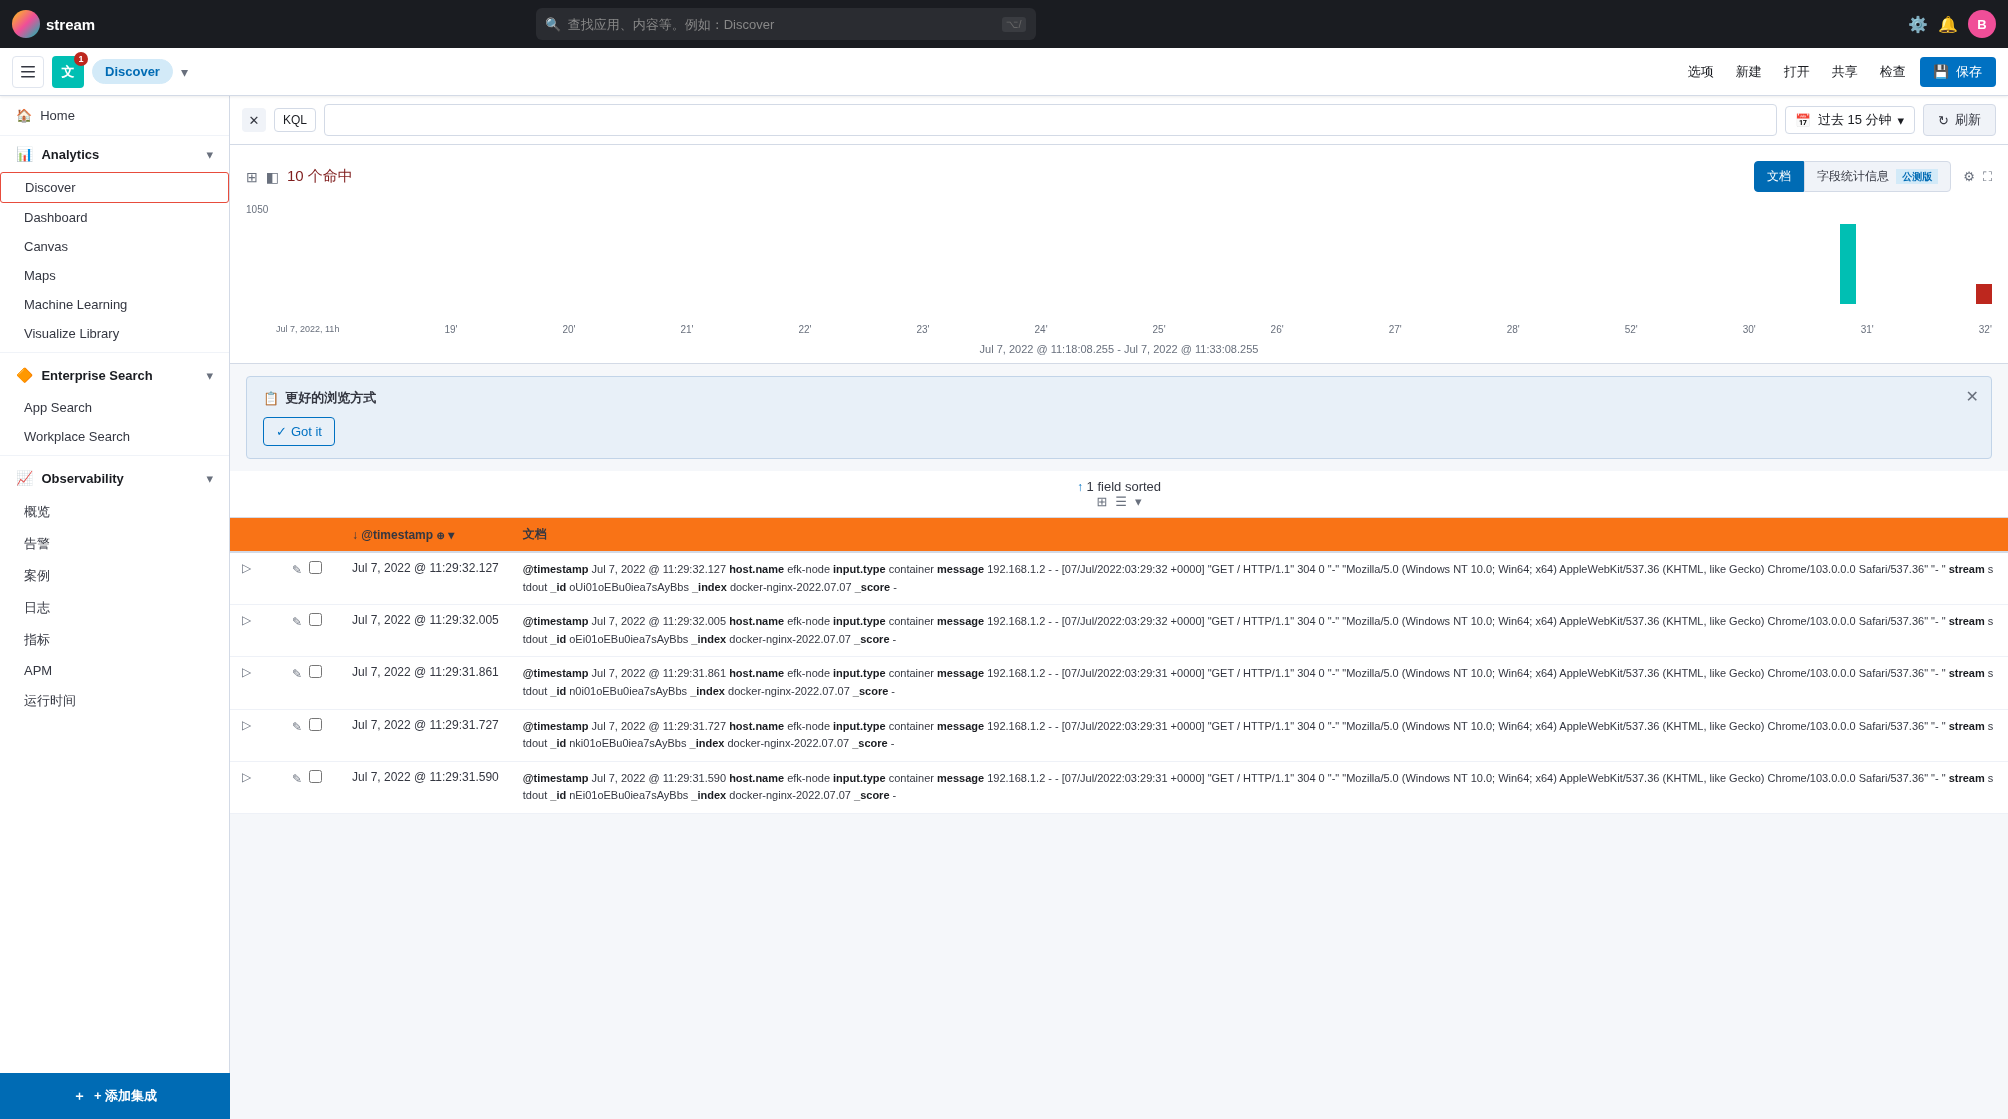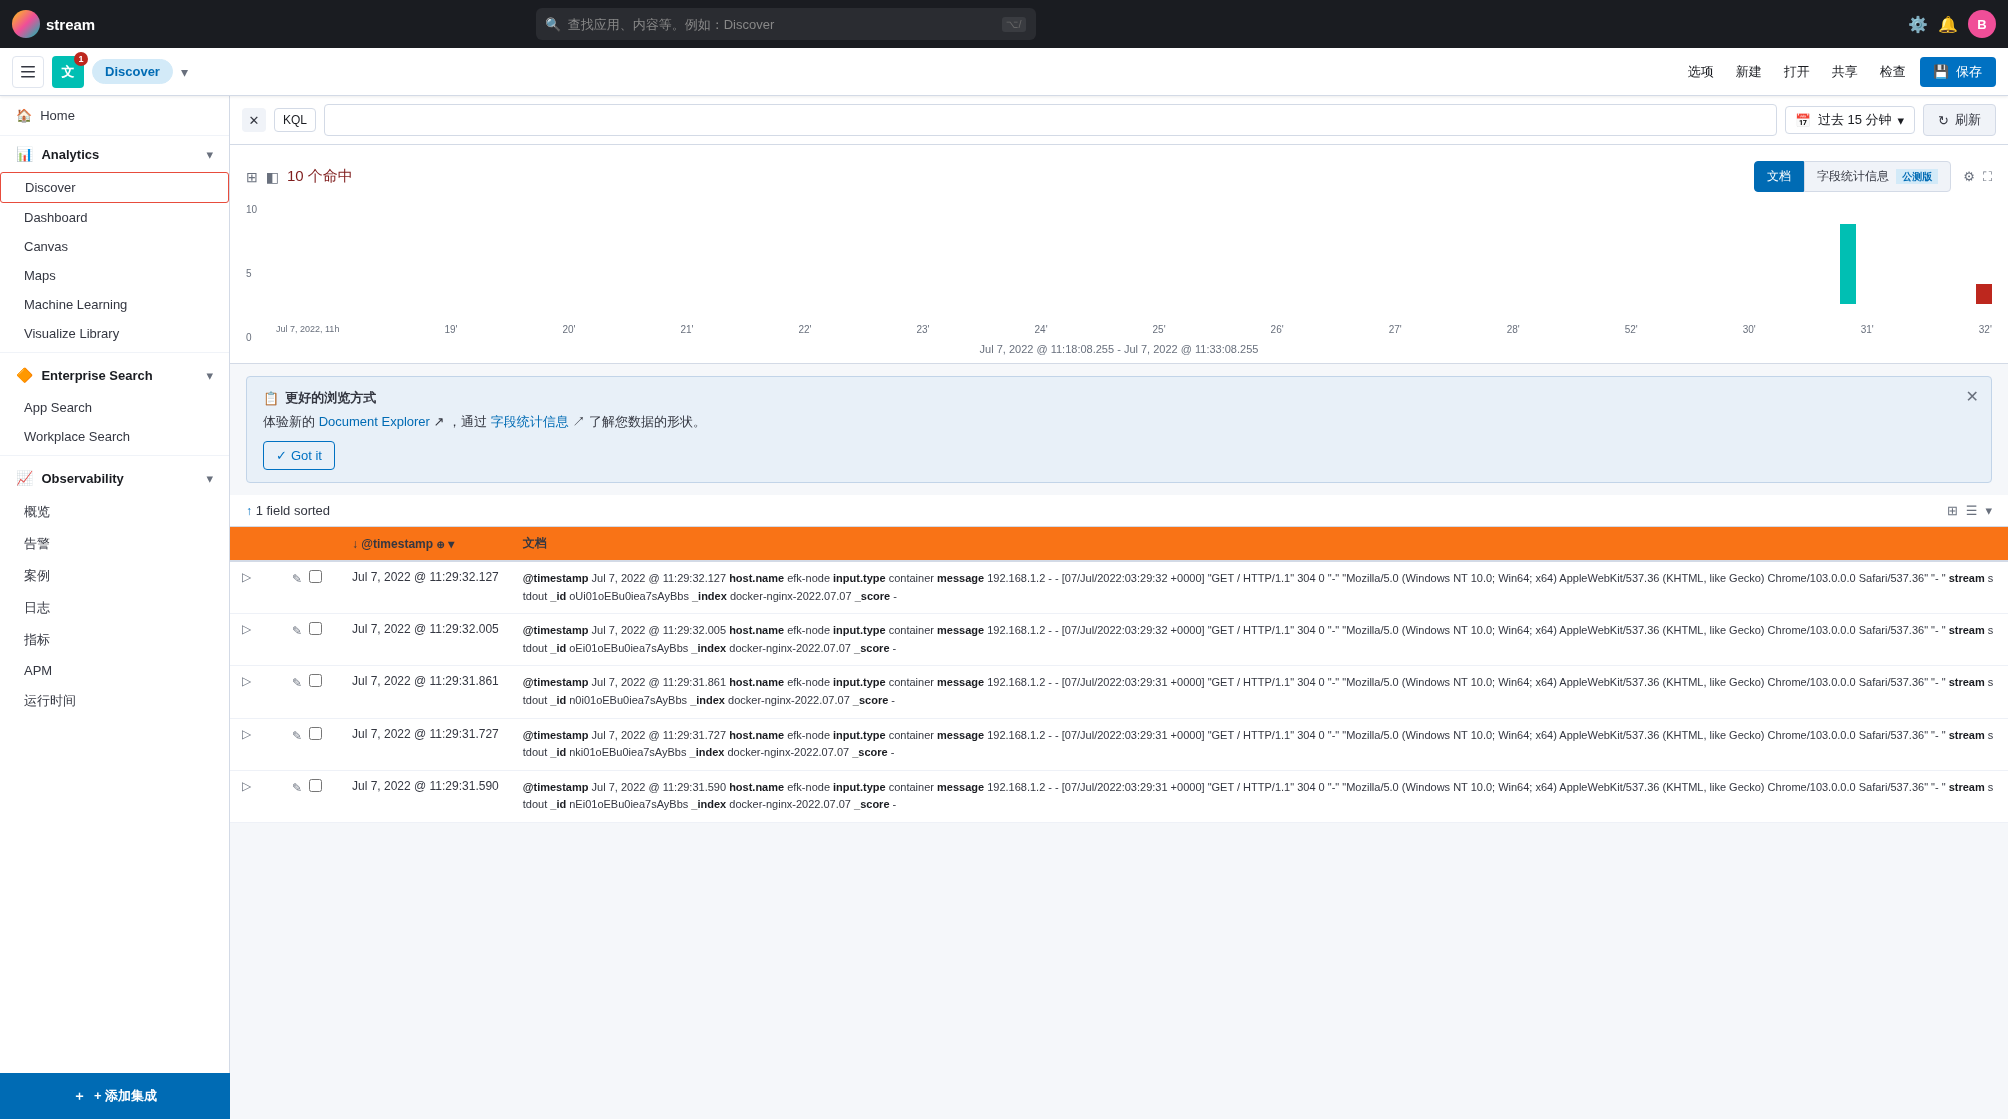--- a/index.html
+++ b/index.html
@@ -73,35 +73,35 @@
     .view-tab.active { background: #006bb4; color: #fff; border-color: #006bb4; }
     .view-tab:first-child { border-radius: 4px 0 0 4px; }
     .view-tab:last-child { border-radius: 0 4px 4px 0; }
     .beta-badge { background: #d3eaf8; color: #006bb4; border-radius: 0; padding: 2px 6px; font-size: 10px; font-weight: 600; }
     .chart-icons { display: flex; gap: 8px; color: #69707d; cursor: pointer; }
 
     
     .histogram { height: 120px; position: relative; display: flex; align-items: flex-end; gap: 1px; padding: 0 0 20px 30px; overflow: hidden; }
     .histogram-bar { background: #00bfb3; flex: 1; min-width: 2px; transition: opacity 0.2s; }
     .histogram-bar.red { background: #bd271e; }
-    .histogram-y-labels { position: absolute; left: 0; top: 0; bottom: 20px; display: flex; flex-direction: column; justify-content: space-between; font-size: 10px; color: #69707d; }
+    .histogram-y-labels { position: absolute; left: 0; top: 0; bottom: 20px; display: flex; flex-direction: row; justify-content: space-between; font-size: 10px; color: #69707d; }
     .histogram-x-labels { display: flex; justify-content: space-between; font-size: 10px; color: #69707d; padding-left: 30px; padding-bottom: 4px; }
     .chart-time-range { text-align: center; font-size: 11px; color: #69707d; padding: 4px 0 8px; }
 
     
     .browse-banner { background: #e8f0f8; border: 1px solid #c2d4e8; border-radius: 4px; margin: 12px 16px; padding: 12px 16px; position: relative; }
     .browse-banner-title { font-weight: 600; color: #343741; margin-bottom: 6px; display: flex; align-items: center; gap: 6px; }
     .browse-banner-text { color: #343741; font-size: 13px; }
     .browse-banner-text a { color: #006bb4; cursor: pointer; }
     .browse-banner-close { position: absolute; top: 10px; right: 12px; cursor: pointer; color: #69707d; font-size: 16px; }
     .got-it-btn { background: #e8f0f8; border: 1px solid #0071c2; color: #0071c2; border-radius: 4px; padding: 6px 12px; cursor: pointer; font-size: 13px; margin-top: 10px; display: flex; align-items: center; gap: 4px; }
 
     
     .table-area { background: #fff; margin: 0 0 16px 0; }
-    .table-sort-bar { display: flex; align-items: center; justify-content: space-between; padding: 8px 16px; border-bottom: 1px solid #d3dae6; font-size: 13px; color: #343741; }
+    .table-sort-bar { display: flex; align-items: center; justify-content: space-between; padding: 8px 16px; border-bottom: 1px solid #d3dae6; font-size: 13px; color: #343741; flex-direction: column; }
     .table-sort-bar .icons { display: flex; gap: 8px; color: #69707d; cursor: pointer; }
     .data-table { width: 100%; border-collapse: collapse; }
     .data-table th { background: #f97316; border-bottom: 2px solid #d3dae6; padding: 8px 12px; text-align: left; font-size: 12px; color: #343741; font-weight: 600; white-space: nowrap; }
     .data-table td { border-bottom: 1px solid #eef1f7; padding: 8px 12px; font-size: 12px; vertical-align: top; }
     .timestamp-col { color: #343741; white-space: nowrap; width: 160px; }
     .doc-col { color: #343741; word-break: break-all; line-height: 1.5; }
     .doc-col .key { font-weight: 700; color: #1a1c21; }
     .action-col { width: 50px; }
     .table-header-row th { position: sticky; top: 0; z-index: 2; }
     .table-expand-btn { cursor: pointer; color: #69707d; }
@@ -427,29 +427,20 @@
         </div>
         <div class="chart-time-range">Jul 7, 2022 @ 11:18:08.255 - Jul 7, 2022 @ 11:33:08.255</div>
       </div>
     </div>
 
     <div class="browse-banner">
       <div class="browse-banner-title">
         <span>📋</span>
         <span>更好的浏览方式</span>
       </div>
-      <div class="browse-banner-text">
-        <span>体验新的</span>
-        <a>Document Explorer</a>
-        <span>↗</span>
-        <span>，通过</span>
-        <a>字段统计信息</a>
-        <span>↗</span>
-        <span>了解您数据的形状。</span>
-      </div>
       <button class="got-it-btn">
         <span>✓</span>
         <span>Got it</span>
       </button>
       <span class="browse-banner-close">✕</span>
     </div>
 
     <div class="table-area">
       <div class="table-sort-bar">
         <span>

